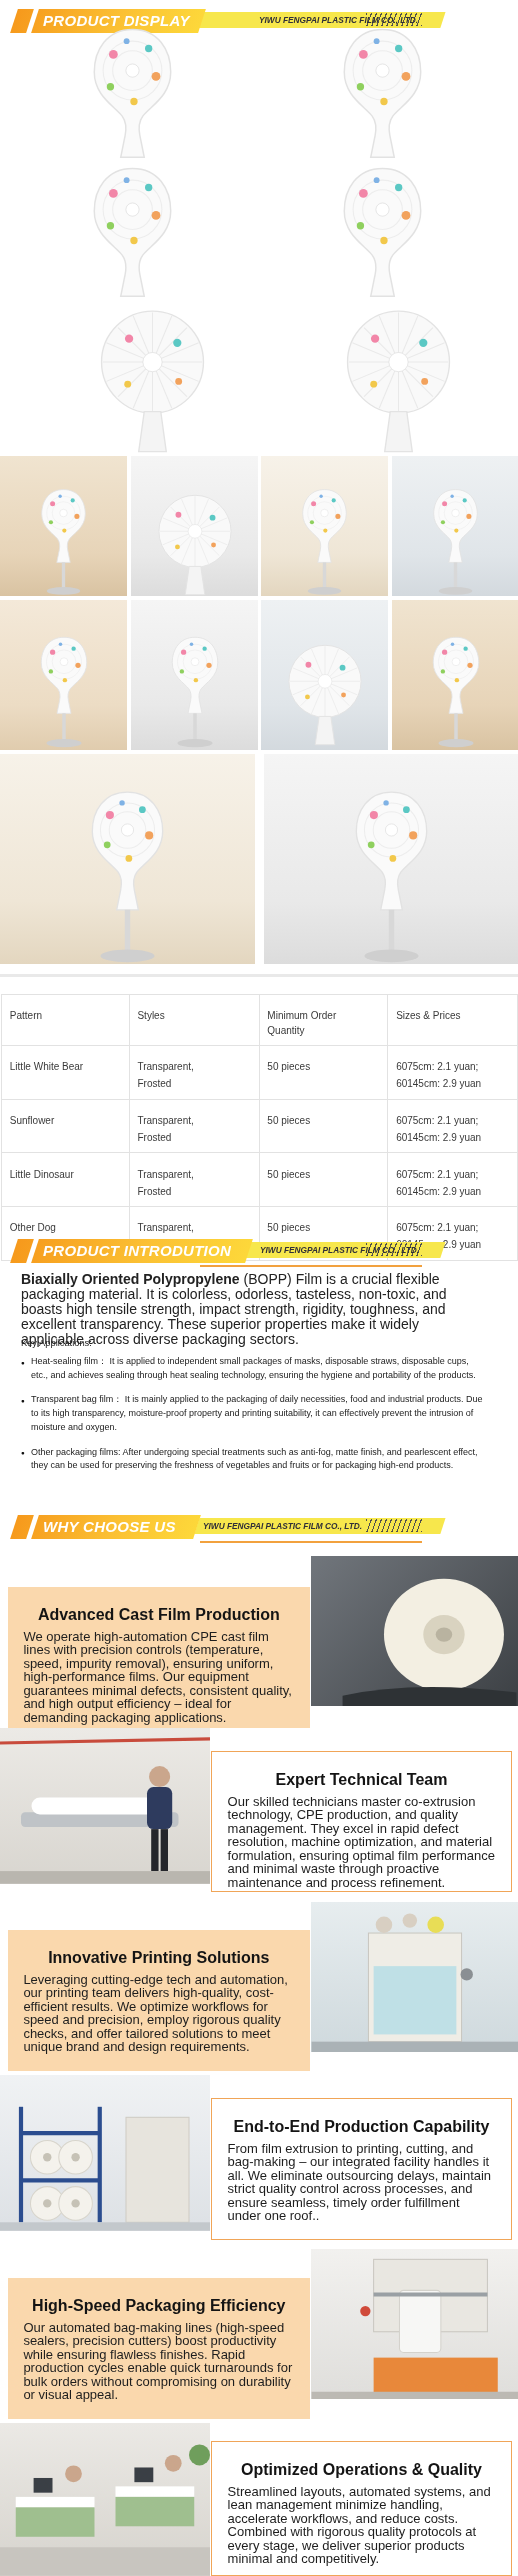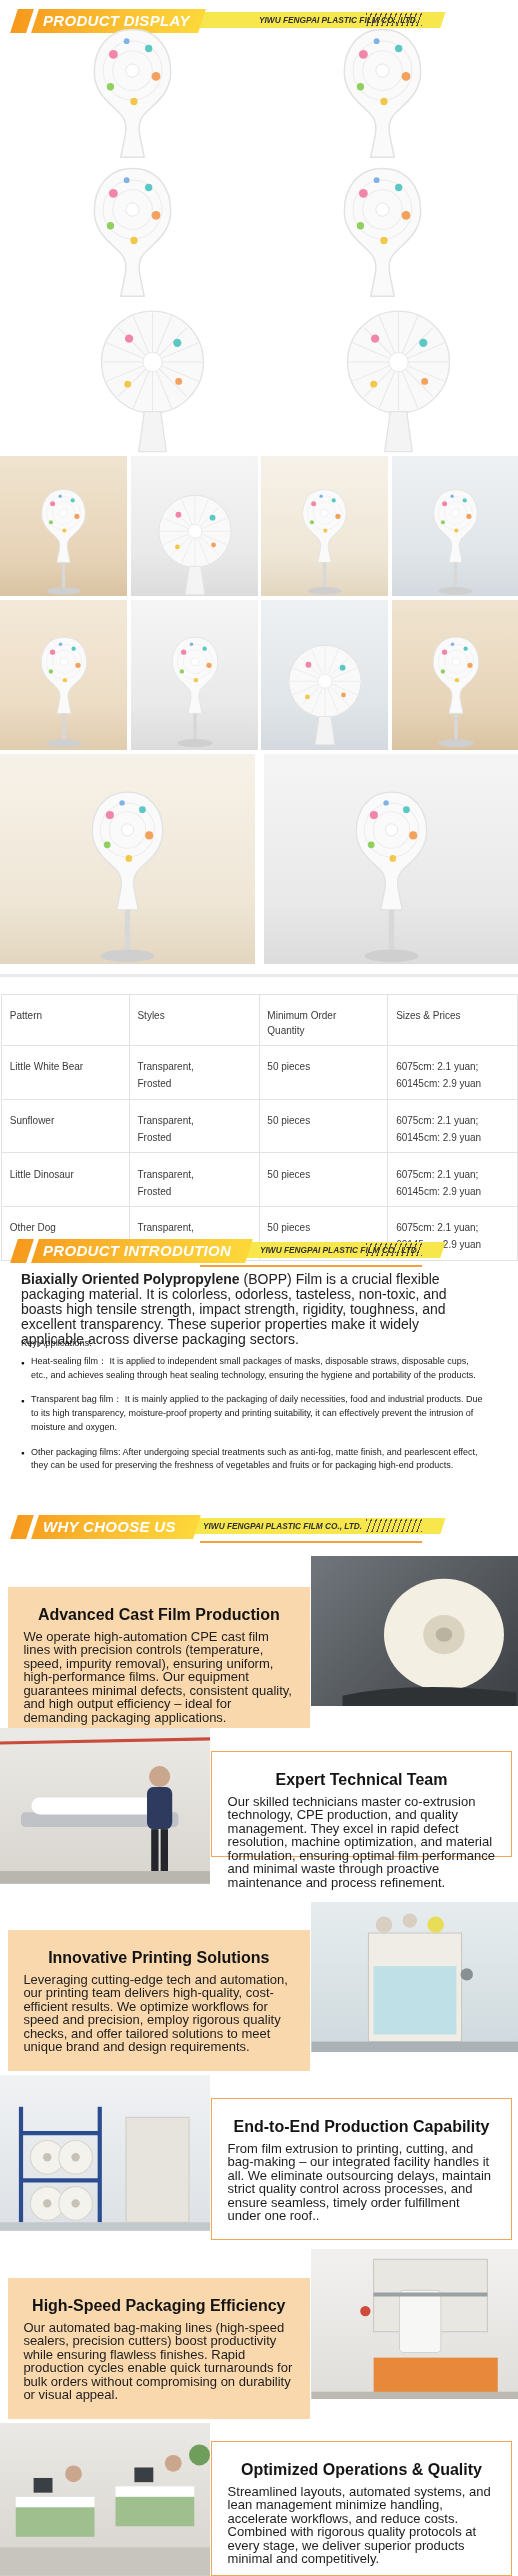--- a/index.html
+++ b/index.html
@@ -297,21 +297,21 @@
       <line x1="0" y1="14" x2="200" y2="10" stroke="#c84b3c" stroke-width="3"></line>
       <rect x="20" y="80" width="150" height="14" rx="4" fill="#bfc3c7"></rect>
       <rect x="30" y="66" width="120" height="16" rx="8" fill="#ffffff"></rect>
       <circle cx="152" cy="46" r="10" fill="#caa68c"></circle>
       <rect x="140" y="56" width="24" height="40" rx="6" fill="#2e3b5e"></rect>
       <rect x="144" y="96" width="7" height="40" fill="#24262b"></rect>
       <rect x="153" y="96" width="7" height="40" fill="#24262b"></rect>
       <rect x="0" y="136" width="200" height="12" fill="#b9b6af"></rect>
       </svg>
   </div>
-  <div class="feat-box bordered" style="left:211px;top:1751px;width:301px;height:106px">
+  <div class="feat-box bordered" style="left:211px;top:1751px;width:301px;height:141px">
     <h3 class="feat-title">Expert Technical Team</h3>
     <p class="feat-body">Our skilled technicians master co-extrusion technology, CPE production, and quality management.  They excel in rapid defect resolution, machine optimization, and material formulation, ensuring optimal film performance and minimal waste through proactive maintenance and process refinement.</p>
   </div>
 
   <div class="feat-img" style="left:311px;top:1902px;width:208px;height:150px;background:linear-gradient(180deg,#e7edef,#cfd9dd)">
     <svg viewBox="0 0 200 145">
       <rect x="55" y="30" width="90" height="105" fill="#efede6" stroke="#c9c7c0"></rect>
       <rect x="60" y="62" width="80" height="66" fill="#bfe0e6"></rect>
       <circle cx="70" cy="22" r="8" fill="#d8cfc2"></circle>
         <circle cx="95" cy="18" r="7" fill="#d8cfc2"></circle>

